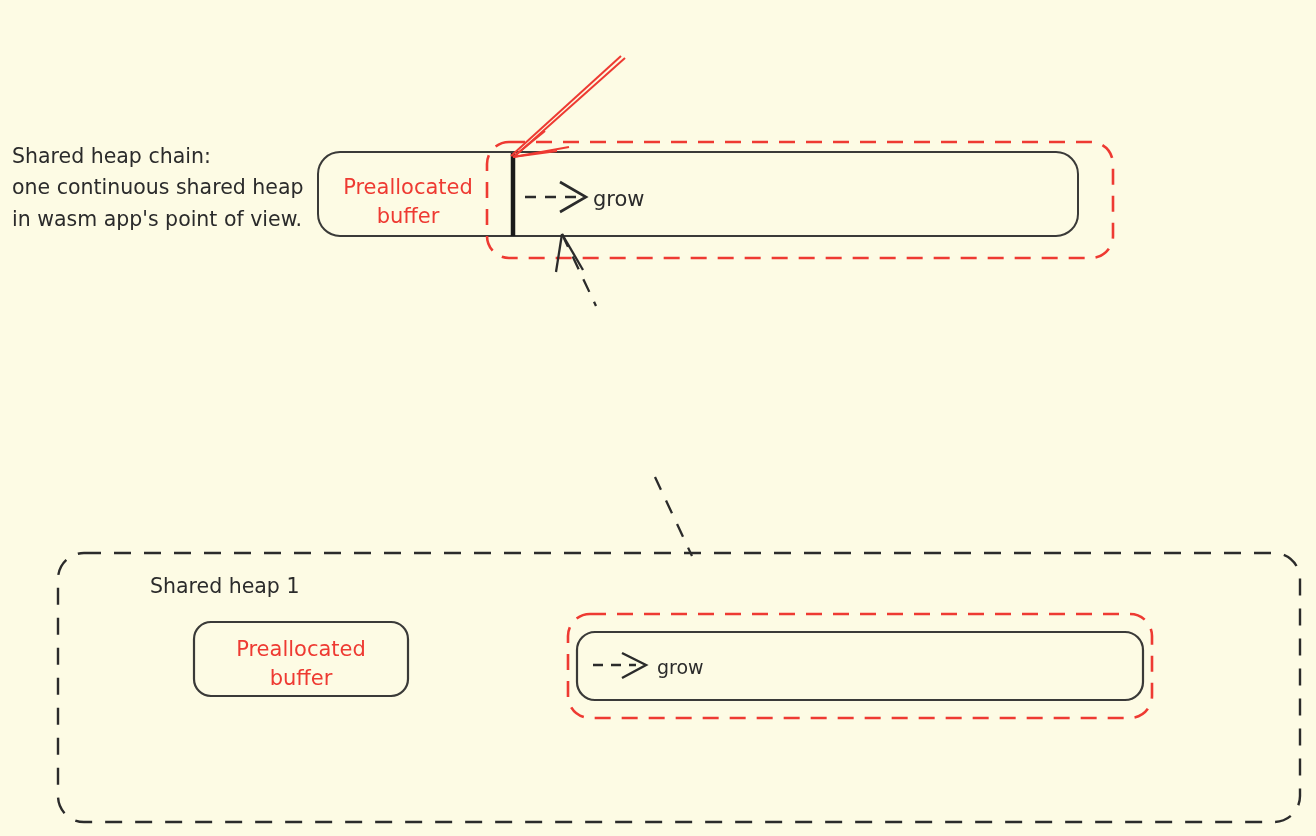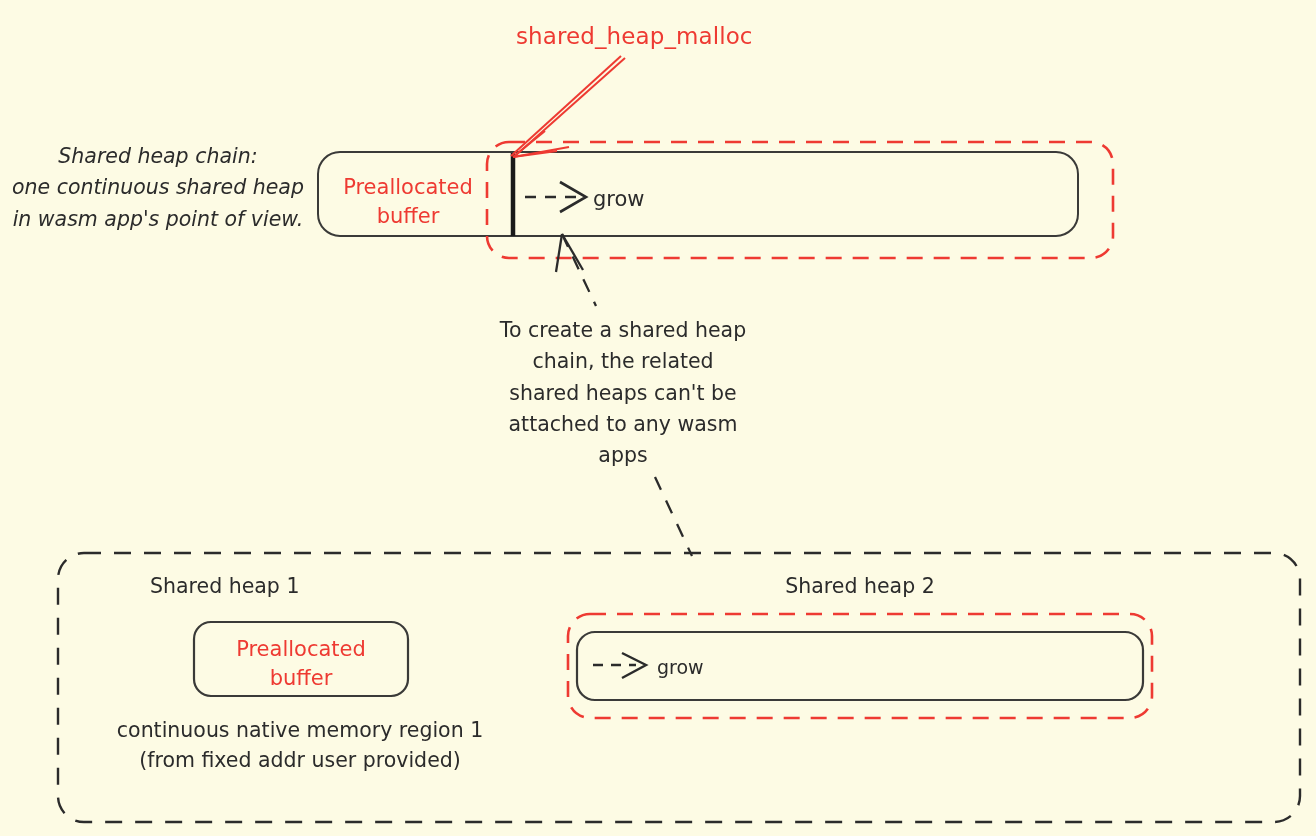--- a/index.html
+++ b/index.html
@@ -34,22 +34,21 @@
     left: 516px; top: 22px;
     font-size: 23px;
     letter-spacing: 0.1px;
   }
 
   
   #lbl-chain-desc {
     left: 12px; top: 141px;
     font-size: 20.5px;
     line-height: 1.53;
-    text-align: center;
-    font-style: italic;
+    text-align: left;
   }
 
   
   #lbl-prealloc-top {
     left: 335px; top: 173px;
     width: 146px;
     font-size: 21px;
     text-align: center;
     line-height: 1.38;
   }
@@ -151,43 +150,34 @@
 
     <rect x="577" y="632" width="566" height="68" rx="18" ry="18" fill="none" stroke="#3a3a38" stroke-width="2.2"></rect>
 
     <g stroke="#2b2b2b" fill="none" stroke-width="2.4">
       <line x1="593" y1="665" x2="636" y2="665" stroke-dasharray="10 8"></line>
       <polyline points="622,653 646,665 622,678" stroke-width="2.4"></polyline>
     </g>
 
   </svg>
 
-  <div class="txt red" id="lbl-shared-heap-malloc">shared_heap_malloc</div>
 
   <div class="txt" id="lbl-chain-desc">Shared heap chain:
 one continuous shared heap
 in wasm app's point of view.</div>
 
   <div class="txt red" id="lbl-prealloc-top">Preallocated
 buffer</div>
 
   <div class="txt" id="lbl-grow-top">grow</div>
 
-  <div class="txt" id="lbl-mid-note">To create a shared heap
-chain, the related
-shared heaps can't be
-attached to any wasm
-apps</div>
 
   <div class="txt" id="lbl-sh1-title">Shared heap 1</div>
 
   <div class="txt red" id="lbl-prealloc-bottom">Preallocated
 buffer</div>
 
-  <div class="txt" id="lbl-region1">continuous native memory region 1
-(from fixed addr user provided)</div>
 
-  <div class="txt" id="lbl-sh2-title">Shared heap 2</div>
 
   <div class="txt" id="lbl-grow-bottom">grow</div>
 
 
 </div>
 
 </body></html>

